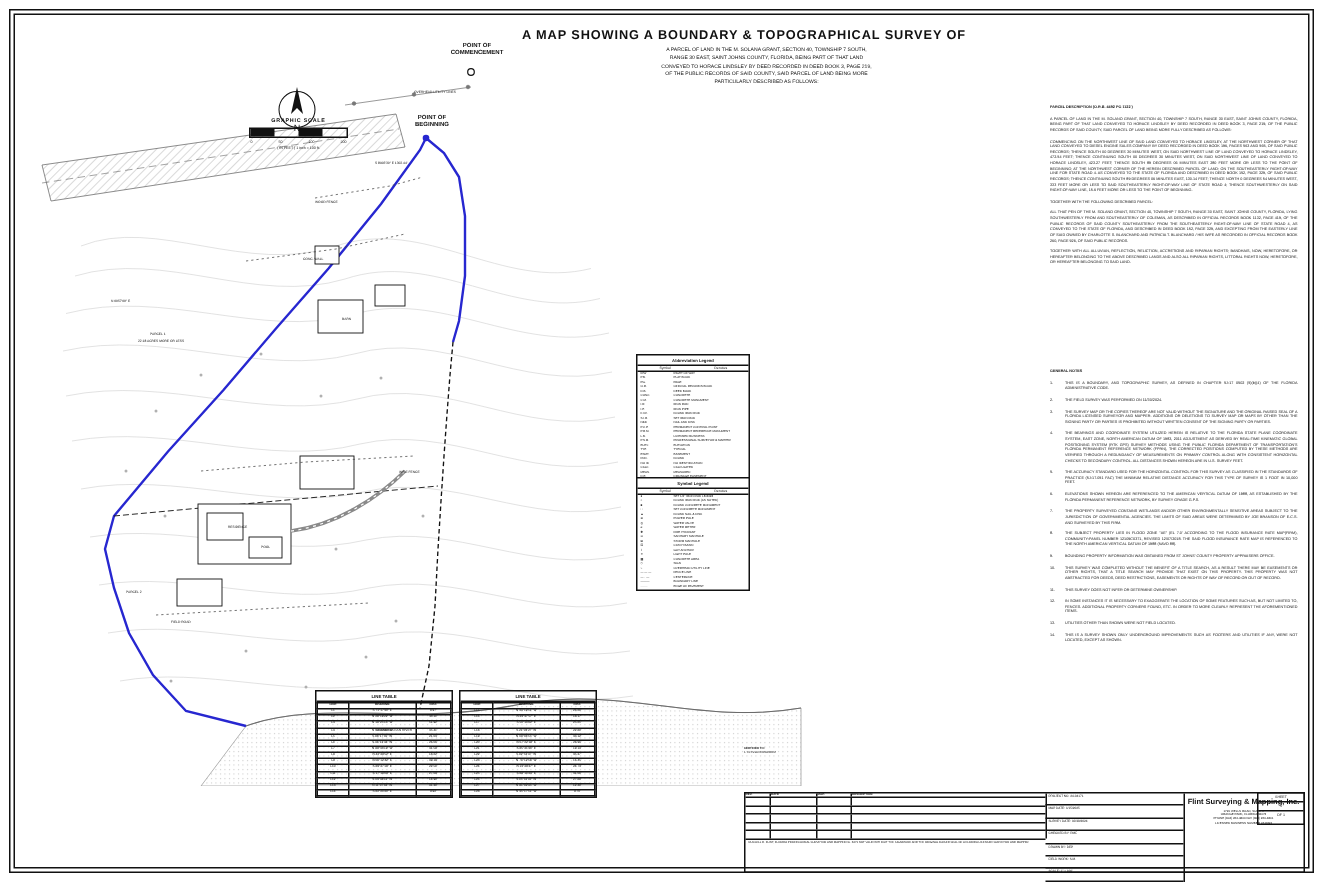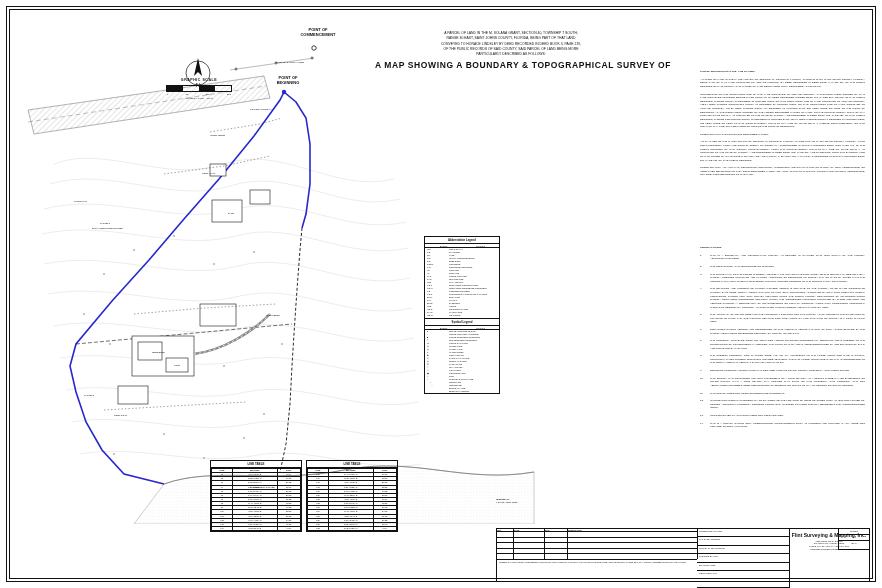--- a/index.html
+++ b/index.html
@@ -2,21 +2,21 @@
 <html><head>
 <meta charset="utf-8">
 <style>
   html,body{margin:0;padding:0;background:#ffffff;}
   body{width:882px;height:588px;font-family:"Liberation Sans",sans-serif;color:#111;overflow:hidden;}
   .sheet{position:relative;width:882px;height:588px;background:#fff;box-sizing:border-box;}
   .border-outer{position:absolute;left:6px;top:6px;right:6px;bottom:6px;border:1.2px solid #111;}
   .border-inner{position:absolute;left:9px;top:9px;right:9px;bottom:9px;border:0.6px solid #111;}
 
   
-  .title-main{position:absolute;left:313px;top:18px;width:420px;text-align:center;font-size:8.5px;letter-spacing:.6px;font-weight:bold;margin-top:42px;}
+  .title-main{position:absolute;left:286px;top:18px;width:420px;text-align:center;font-size:8.5px;letter-spacing:.6px;font-weight:bold;}
   .title-sub{position:absolute;left:296px;top:31px;width:430px;text-align:center;font-size:3.4px;line-height:1.55;}
 
   
   .legal-col{position:absolute;left:700px;top:70px;width:165px;font-size:2.5px;line-height:1.45;text-align:justify;}
   .legal-col p{margin:0 0 4px 0;}
   .legal-col .hd{font-weight:bold;}
   .gen-notes{position:absolute;left:700px;top:246px;width:165px;font-size:2.5px;line-height:1.45;text-align:justify;}
   .gen-notes .gn-title{font-weight:bold;margin-bottom:4px;}
   .gn-row{display:flex;margin-bottom:4px;}
   .gn-num{width:10px;flex:none;}

